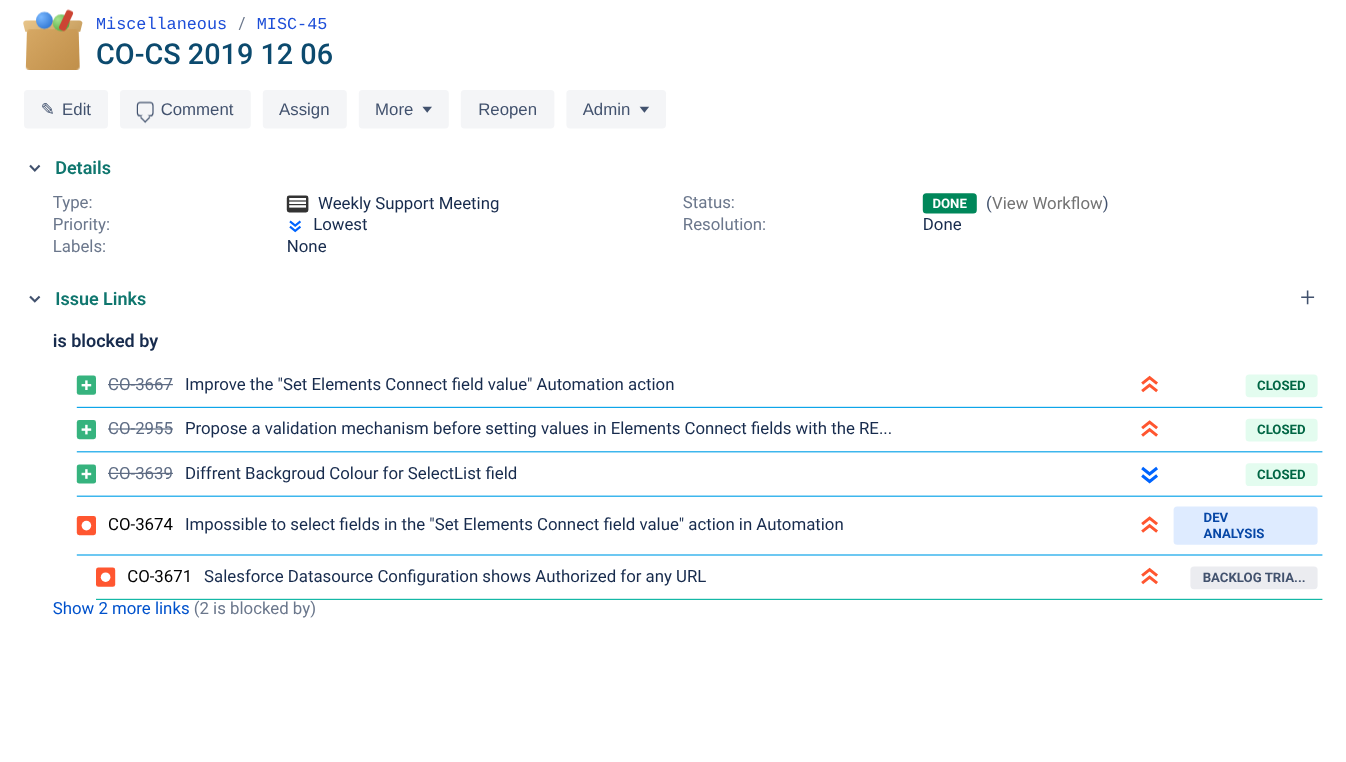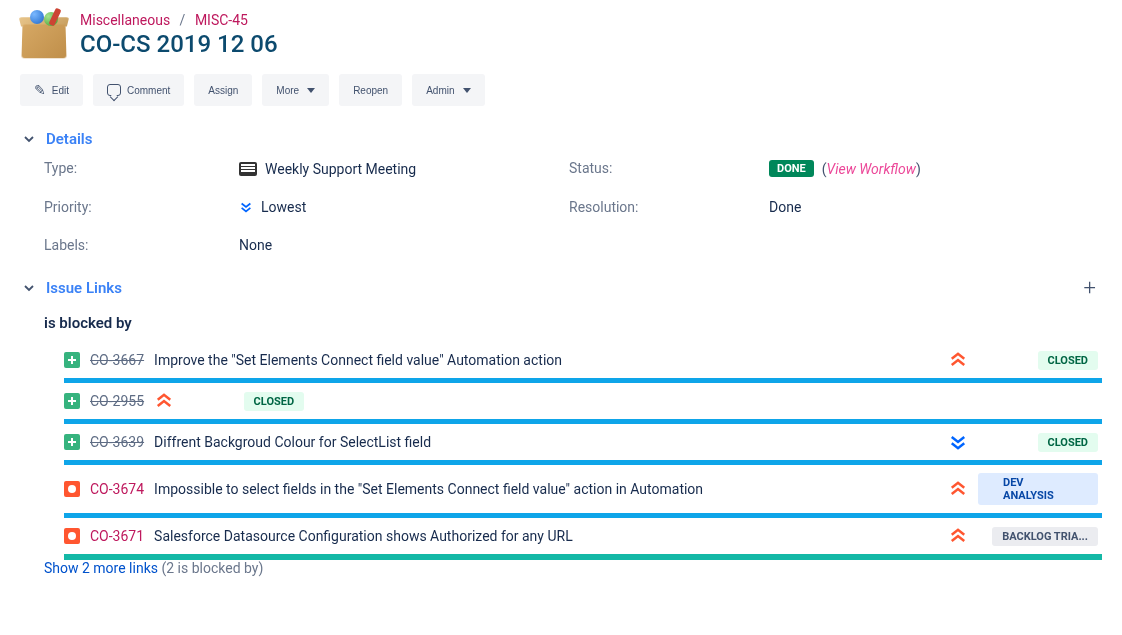--- a/index.html
+++ b/index.html
@@ -25,74 +25,74 @@
   position: absolute; top: 6px; left: 0; width: 48px; height: 12px;
   background: linear-gradient(135deg, #E8C58A, #C79E5E);
   transform: perspective(80px) rotateX(-40deg);
   border-radius: 3px 3px 0 0;
 }
 .ball { position:absolute; width:14px; height:14px; border-radius:50%; }
 .ball.blue { background: radial-gradient(circle at 30% 30%, #7ab8ff, #1e67c8); top:0; left:10px; }
 .ball.green { background: radial-gradient(circle at 30% 30%, #a6e38f, #3b9a2a); top:2px; left:24px; }
 .tool { position:absolute; width:6px; height:18px; background:#c43; top:-2px; left:32px; transform:rotate(25deg); border-radius:2px;}
 .breadcrumb { font-size: 14px; margin-top: 2px; }
-.breadcrumb a { color: #be185d; text-decoration: none; }
+.breadcrumb a { color: #1d4ed8; text-decoration: none; font-family: Liberation Mono, monospace; }
 .breadcrumb .sep { color: #6B778C; margin: 0 6px; }
 h1.issue-title { font-size: 24px; font-weight: 500; color: #0c4a6e; margin-top: 2px; text-align: center;}
 .toolbar { display: flex; gap: 10px; margin-bottom: 24px; flex-wrap: wrap;}
 .btn {
   background: #F4F5F7; border: none; border-radius: 3px;
-  padding: 8px 14px; font-size: 10px; color: #42526E; cursor: pointer;
+  padding: 8px 14px; font-size: 14px; color: #42526E; cursor: pointer;
   display: inline-flex; align-items: center; gap: 6px;
 }
 .icon-pencil::before { content: "✎"; color:#42526E; font-size:14px; }
 .icon-comment {
   display:inline-block; width:14px; height:12px; border:1.5px solid #42526E; border-radius:3px; position:relative;
 }
 .icon-comment::after { content:""; position:absolute; bottom:-5px; left:3px; width:5px; height:5px; border-left:1.5px solid #42526E; border-bottom:1.5px solid #42526E; transform:rotate(-45deg); background:#F4F5F7;}
 .chev-down { display:inline-block; width:0; height:0; border-left:4px solid transparent; border-right:4px solid transparent; border-top:5px solid #42526E; margin-left:2px; vertical-align:middle;}
 .section { margin-bottom: 22px; }
 .section-hdr { display:flex; align-items:center; gap:8px; margin-bottom:12px;}
 .chev-toggle { display:inline-flex; width:18px; height:18px; align-items:center; justify-content:center; cursor:pointer;}
 .chev-toggle svg { width:10px; height:10px; }
-.section-title { font-weight: 600; font-size: 15px; color:#3b82f6; }
-.details-grid { display:grid; grid-template-columns: 195px 330px 200px auto; row-gap:22px; padding-left:24px;}
+.section-title { font-weight: 600; font-size: 15px; color:#0f766e; }
+.details-grid { display:grid; grid-template-columns: 195px 330px 200px auto; row-gap:2px; padding-left:24px;}
 .lbl { color:#6B778C; }
 .val { color:#172B4D; display:flex; align-items:center; gap:8px;}
 .type-icon {
   width:18px; height:14px; background:#333; border-radius:2px; position:relative; display:inline-block;
 }
 .type-icon::before { content:""; position:absolute; left:2px; right:2px; top:2px; height:2px; background:#fff; box-shadow: 0 3px 0 #fff, 0 6px 0 #fff;}
 .prio-lowest { display:inline-flex; flex-direction:column; gap:-2px; color:#0065FF;}
 .prio-lowest svg { width:14px; height:14px; }
 .status-lozenge { display:inline-block; padding:2px 8px; border-radius:3px; font-size:11px; font-weight:700; text-transform:uppercase; }
 .loz-done { background:#00875A; color:#fff; }
 .loz-closed { background:#E3FCEF; color:#006644; padding:3px 10px; font-size:11px;}
 .loz-blue { background:#DEEBFF; color:#0747A6; padding:3px 25px; font-size:11px;}
 .loz-gray { background:#EBECF0; color:#42526E; padding:3px 10px; font-size:11px; max-width:110px; overflow:hidden; text-overflow:ellipsis; white-space:nowrap;}
-.link { color:#ec4899; text-decoration:none;font-style:italic; }
+.link { color:#737373; text-decoration:none; }
 .paren { color:#42526E; }
 .links-hdr-row { display:flex; justify-content:space-between; align-items:center;}
 .plus-btn { font-size:22px; color:#42526E; cursor:pointer; padding:0 6px; font-weight:300;}
 .link-group { padding-left:24px; }
 .link-group-title { font-weight:600; margin-bottom:10px; font-size:15px;}
 .link-list { padding-left:20px;}
 .link-row {
   display:flex; align-items:center; gap:10px; padding:8px 4px 8px 0;
-  border-bottom:5px solid #0ea5e9;
-}
-.link-row:last-of-type { border-bottom:6px solid #14b8a6;}
+  border-bottom:1px solid #0ea5e9;
+}
+.link-row:last-of-type { border-bottom:1px solid #14b8a6;margin-left:16px;}
 .issue-type-badge { width:16px; height:16px; border-radius:2px; display:flex; align-items:center; justify-content:center; flex-shrink:0;}
 .badge-improve { background:#36B37E; }
 .badge-improve::before { content:""; width:8px; height:2px; background:#fff; position:absolute;}
 .badge-improve::after { content:""; width:2px; height:8px; background:#fff; position:absolute;}
 .badge-improve { position:relative;}
 .badge-bug { background:#FF5630; position:relative;}
 .badge-bug::before { content:""; width:8px; height:8px; border-radius:50%; background:#fff; position:absolute; top:4px; left:4px;}
-.issue-key { color:#be185d; text-decoration:none; flex-shrink:0; }
+.issue-key { color:#000000; text-decoration:none; flex-shrink:0; }
 .issue-key.strike { text-decoration: line-through; color:#5E6C84;}
 .issue-summary { flex:1; color:#172B4D; overflow:hidden; text-overflow:ellipsis; white-space:nowrap; }
 .prio-col { width:20px; display:flex; justify-content:center; flex-shrink:0;}
 .status-col { width:120px; display:flex; justify-content:flex-end; flex-shrink:0;}
 .show-more { margin-top:0; padding-left:24px; font-size:14px;}
 .show-more a { color:#0052CC; text-decoration:none;}
 .show-more .muted { color:#6B778C; }
 </style>
 </head>
 <body>
@@ -203,20 +203,21 @@
               <path d="M3 7 L8 3 L13 7" fill="none" stroke="#FF5630" stroke-width="2"></path>
             </svg>
           </span>
           <span class="status-col">
             <span class="status-lozenge loz-closed">CLOSED</span>
           </span>
         </div>
         <div class="link-row">
           <span class="issue-type-badge badge-improve"></span>
           <a href="#" class="issue-key strike">CO-2955</a>
+          <span class="issue-summary">Propose a validation mechanism before setting values in Elements Connect fields with the RE...</span>
           <span class="prio-col">
             <svg viewBox="0 0 16 16">
               <path d="M3 12 L8 8 L13 12" fill="none" stroke="#FF5630" stroke-width="2"></path>
               <path d="M3 7 L8 3 L13 7" fill="none" stroke="#FF5630" stroke-width="2"></path>
             </svg>
           </span>
           <span class="status-col">
             <span class="status-lozenge loz-closed">CLOSED</span>
           </span>
         </div>

